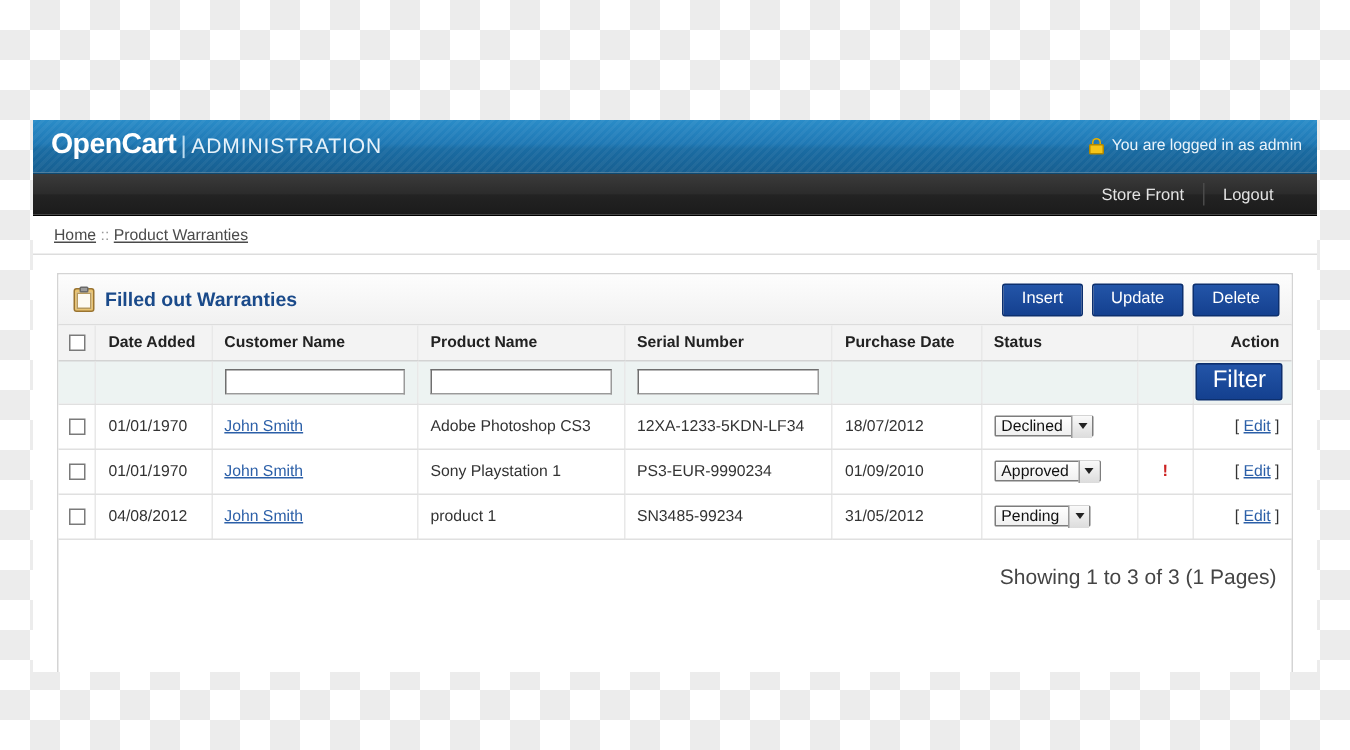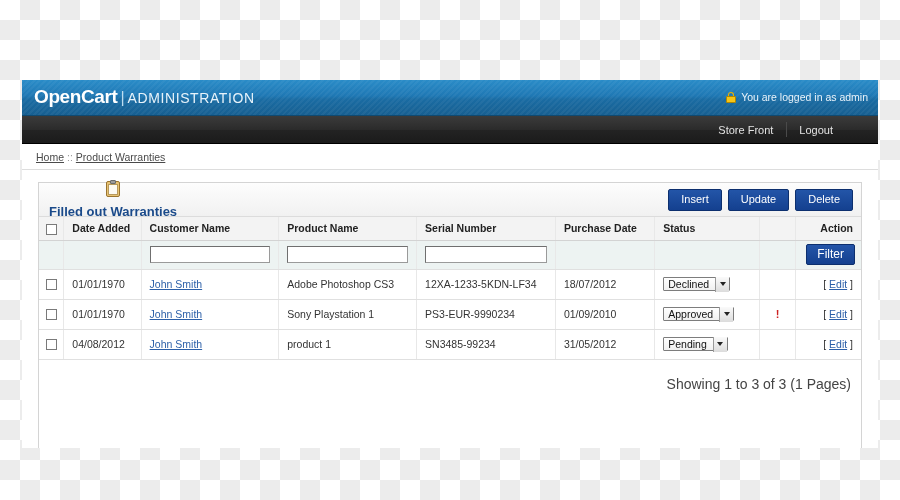--- a/index.html
+++ b/index.html
@@ -70,21 +70,21 @@
 
   
   .menubar {
     height: 28px;
     background: linear-gradient(to bottom, #3b3b3b 0%, #2b2b2b 50%, #232323 51%, #1b1b1b 100%);
     display: flex; align-items: stretch;
     position: relative;
     border-bottom: 1px solid #000;
   }
   .menu-left { display: flex; align-items: stretch; padding-left: 22px; }
-  .menu-right { display: flex; align-items: stretch; margin-left: auto; padding-right: 32px; }
+  .menu-right { display: flex; align-items: stretch; margin-left: auto; padding-right: 16px; }
   .menu-item {
     color: #e3e3e3; font-size: 11px;
     padding: 0 13px;
     display: flex; align-items: center;
     white-space: nowrap;
     position: relative;
   }
   .menu-left .menu-item + .menu-item:before,
   .menu-right .menu-item + .menu-item:before {
     content: ""; position: absolute; left: 0; top: 6px; bottom: 6px;
@@ -117,21 +117,21 @@
   }
   .panel-head {
     height: 34px;
     background: linear-gradient(to bottom, #fdfdfd 0%, #f1f1f1 100%);
     border-bottom: 1px solid #dcdcdc;
     display: flex; align-items: center;
     padding: 0 8px 0 10px;
   }
   .panel-title {
     display: flex; align-items: center; gap: 7px;
-    color: #1a4a8a; font-size: 13px; font-weight: bold; flex-direction: column;
+    color: #1a4a8a; font-size: 13px; font-weight: bold;
   }
   .clip-icon { position: relative; width: 14px; height: 17px; display:inline-block; }
   .clip-icon .board {
     position: absolute; inset: 1px 0 0 0; background: #e8c373;
     border: 1px solid #9a7430; border-radius: 2px;
   }
   .clip-icon .paper {
     position: absolute; left: 2px; top: 4px; right: 2px; bottom: 2px;
     background: #fdfaf2; border: 1px solid #b79a5e;
   }
@@ -194,21 +194,21 @@
     border-top-color: #6f6f6f;
     border-left-color: #6f6f6f;
     background: #ffffff;
     font-size: 10px;
     font-family: "Liberation Sans", sans-serif;
     padding: 0 3px;
   }
   .filter-btn-cell { padding: 0 6px 0 0 !important; text-align: right; }
   .filter-btn {
     background: linear-gradient(to bottom, #2355a8 0%, #14408f 100%);
-    color: #fff; font-size: 12px; border: 1px solid #0c2f6e;
+    color: #fff; font-size: 16px; border: 1px solid #0c2f6e;
     border-radius: 2px; padding: 3px 10px 4px 10px; line-height: 1; cursor: pointer;
   }
   .chk {
     width: 11px; height: 11px; display: inline-block;
     border: 1px solid #7a7a7a; background: #fff; vertical-align: middle;
   }
   a.cust { color: #2b5fa8; text-decoration: underline; }
   .sel {
     display: inline-flex; align-items: center;
     border: 1px solid #7d7d7d;

